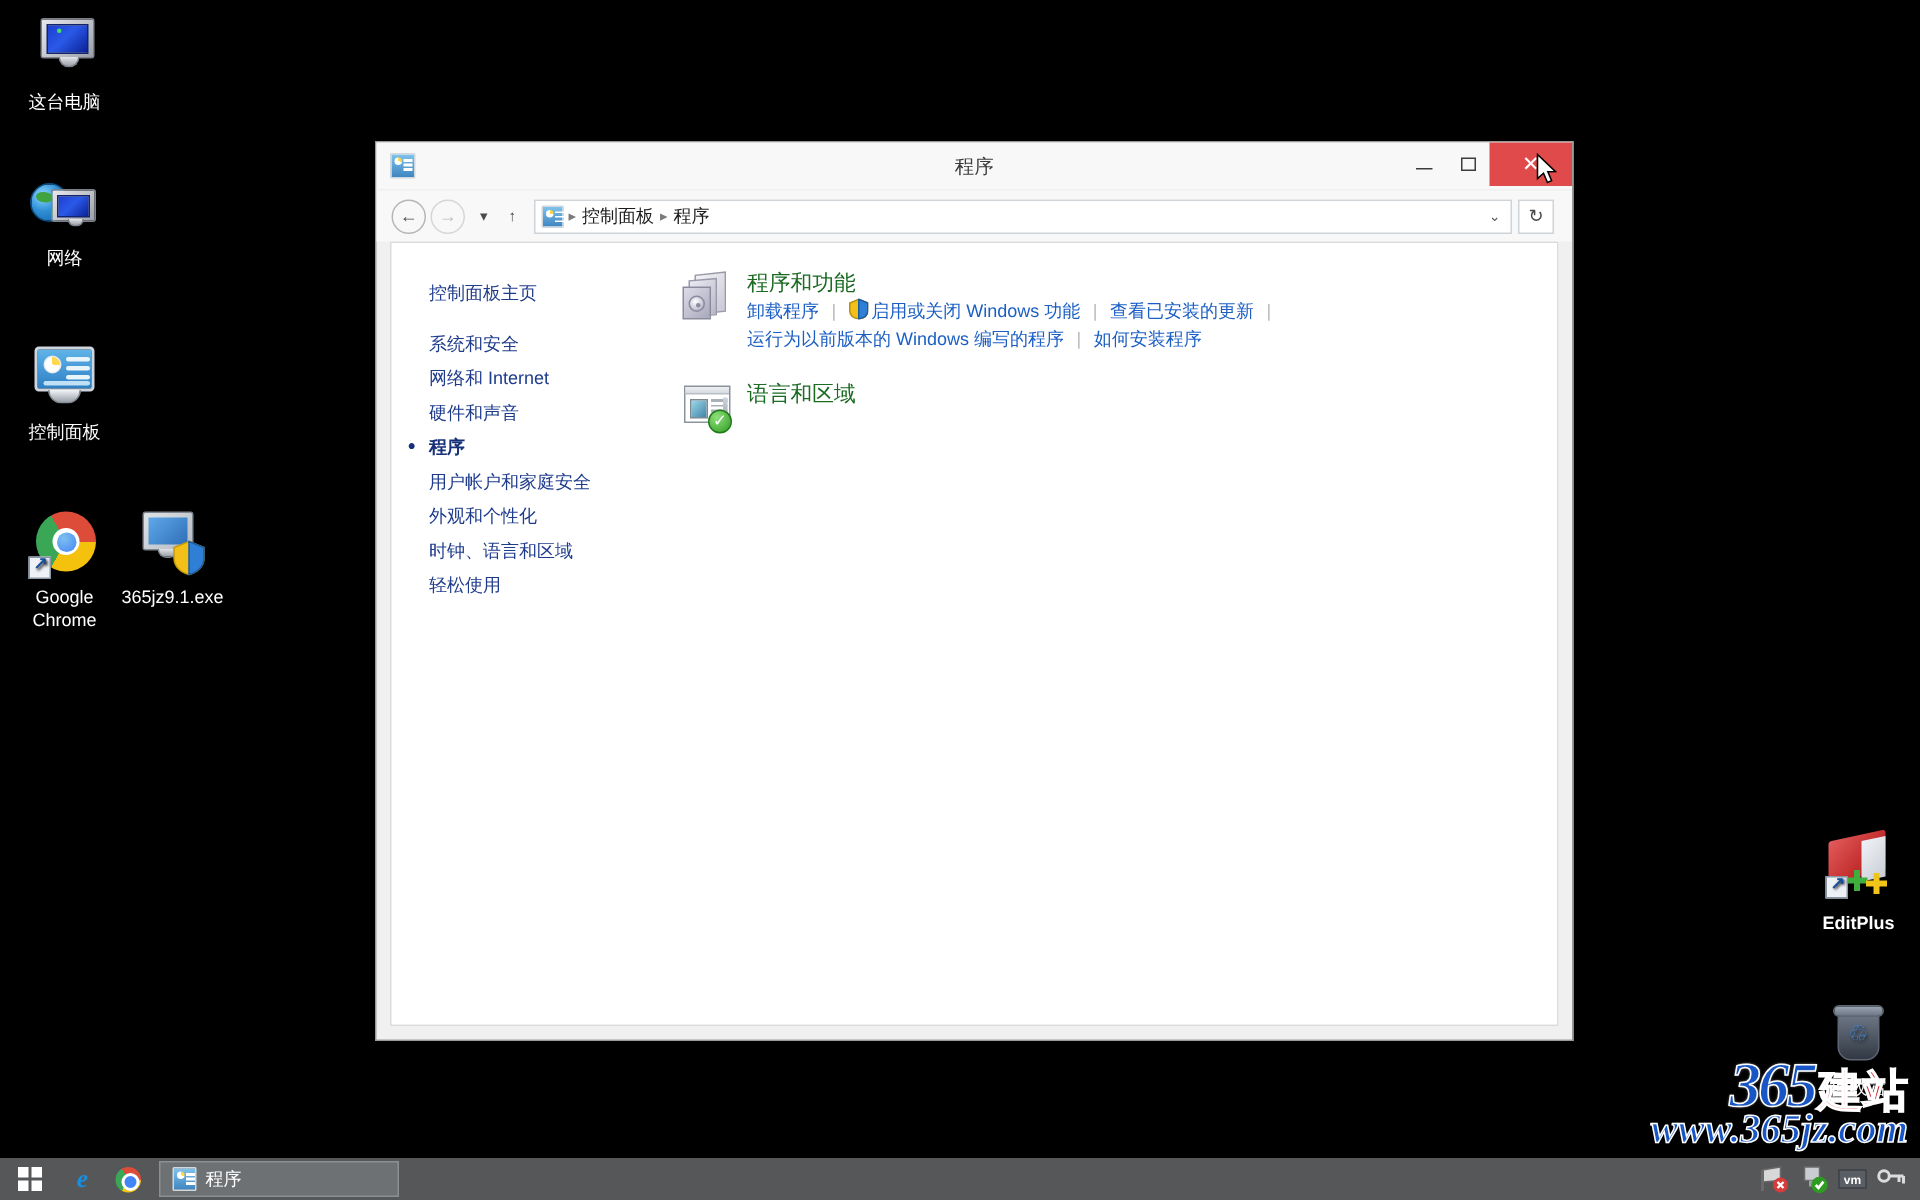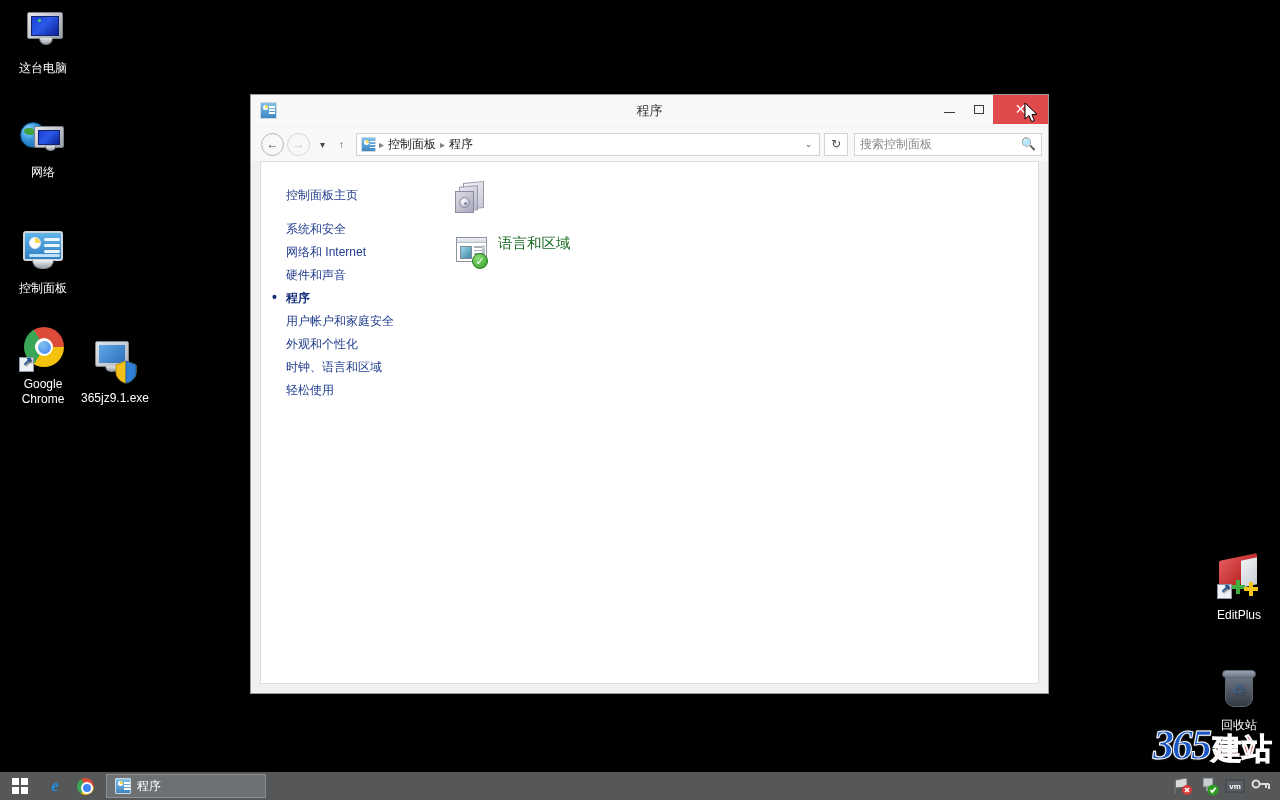--- a/index.html
+++ b/index.html
@@ -418,21 +418,21 @@
         <div class="cp-line cp-l1"></div>
         <div class="cp-line cp-l2"></div>
         <div class="cp-line cp-l3"></div>
         <div class="cp-line cp-l4"></div>
       </div>
       <div class="cp-stand"></div>
     </div>
     <span class="lbl">控制面板</span>
   </div>
 
-  <div class="desk-icon" style="left:6px; top:324px;">
+  <div class="desk-icon" style="left:6px; top:338px;">
     <div class="glyph">
       <div class="chrome">
           <div class="chrome-in"></div>
           <div class="chrome-core"></div>
         </div>
       <div class="shortcut-arrow"></div>
     </div>
     <span class="lbl">Google Chrome</span>
   </div>
 
@@ -443,21 +443,21 @@
         </div>
       <div class="exe-stand"></div>
       <svg class="shield" viewBox="0 0 22 24">
         <path d="M11 1 L21 5 V12 C21 18 16 22 11 23 C6 22 1 18 1 12 V5 Z" fill="#f2c018" stroke="#c79a0a"></path>
         <path d="M11 1 L21 5 V12 C21 18 16 22 11 23 Z" fill="#2f7fd6" stroke="#1a5c9e"></path>
       </svg>
     </div>
     <span class="lbl">365jz9.1.exe</span>
   </div>
 
-  <div class="desk-icon" style="left:1202px; top:555px;">
+  <div class="desk-icon" style="left:1202px; top:555px;font-weight:bold;">
     <div class="glyph">
       <div class="ep-book"></div>
       <div class="ep-pages"></div>
       <div class="ep-plus1">
         <div class="plus-h" style="background:#3fae3f;"></div>
           <div class="plus-v" style="background:#3fae3f;"></div>
       </div>
       <div class="ep-plus2">
         <div class="plus-h" style="background:#f0c419;"></div>
           <div class="plus-v" style="background:#f0c419;"></div>
@@ -506,24 +506,20 @@
           </div>
         <span class="sep">▸</span>
         <span class="crumb">控制面板</span>
         <span class="sep">▸</span>
         <span class="crumb">程序</span>
         <span id="addr-drop">⌄</span>
       </div>
 
       <div id="refresh-btn">↻</div>
 
-      <div id="searchbox">
-        <input type="text" placeholder="搜索控制面板" style="">
-        <span class="mag">🔍</span>
-      </div>
     </div>
 
     <div id="content">
 
       <div id="sidebar">
         <a class="side-link">控制面板主页</a>
         <div class="side-gap"></div>
         <a class="side-link">系统和安全</a>
         <a class="side-link">网络和 Internet</a>
         <a class="side-link">硬件和声音</a>
@@ -535,20 +531,39 @@
       </div>
 
       <div id="main">
 
         <div class="cat">
           <div class="cat-icon">
             <div class="pf-back"></div>
               <div class="pf-mid"></div>
             <div class="pf-front"></div>
               <div class="pf-cd"></div>
+          </div>
+          <div>
+            <a class="cat-title">程序和功能</a>
+            <div class="cat-links">
+              <a>卸载程序</a>
+              <span class="vsep">|</span>
+              <svg class="uac" viewBox="0 0 13 14">
+                <path d="M6.5 0.5 L12.5 3 V8 C12.5 11.5 9.5 13.2 6.5 13.6 C3.5 13.2 0.5 11.5 0.5 8 V3 Z" fill="#f2c018" stroke="#b8900a"></path>
+                <path d="M6.5 0.5 L12.5 3 V8 C12.5 11.5 9.5 13.2 6.5 13.6 Z" fill="#2f7fd6" stroke="#1a5c9e"></path>
+              </svg><a>启用或关闭 Windows 功能</a>
+              <span class="vsep">|</span>
+              <a>查看已安装的更新</a>
+              <span class="vsep">|</span>
+            </div>
+            <div class="cat-links">
+              <a>运行为以前版本的 Windows 编写的程序</a>
+              <span class="vsep">|</span>
+              <a>如何安装程序</a>
+            </div>
           </div>
         </div>
 
         <div class="cat">
           <div class="cat-icon">
             <div class="dp-win">
               <div class="dp-title"></div>
               <div class="dp-thumb"></div>
               <div class="dp-lines">
                   <i></i>
@@ -569,20 +584,21 @@
       </div>
     </div>
   </div>
 
   <svg id="cursor" viewBox="0 0 16 22">
     <path d="M1 1 L1 17 L5 13.5 L7.6 19.6 L10.4 18.4 L7.9 12.5 L13 12.4 Z" fill="#ffffff" stroke="#000000" stroke-width="1"></path>
   </svg>
 
   <div id="watermark">
     <div><span id="wm-365">365</span><span id="wm-jz">建站</span></div>
+    <div id="wm-url">www.365jz.com</div>
   </div>
 
 </div>
 
 <div id="taskbar">
   <div id="start-button">
     <div class="win-logo">
       <div class="win-q" style="left:0;top:0;"></div>
       <div class="win-q" style="left:9px;top:0;"></div>
       <div class="win-q" style="left:0;top:9px;"></div>

